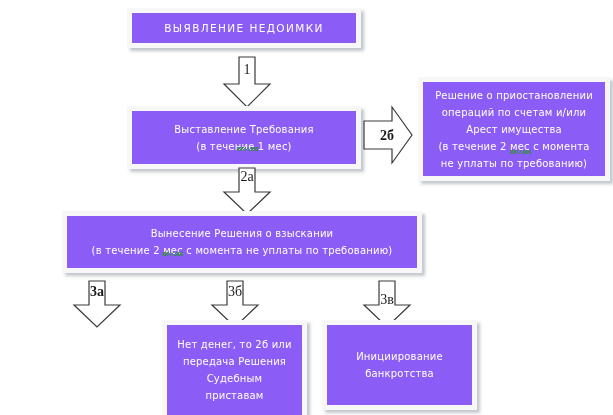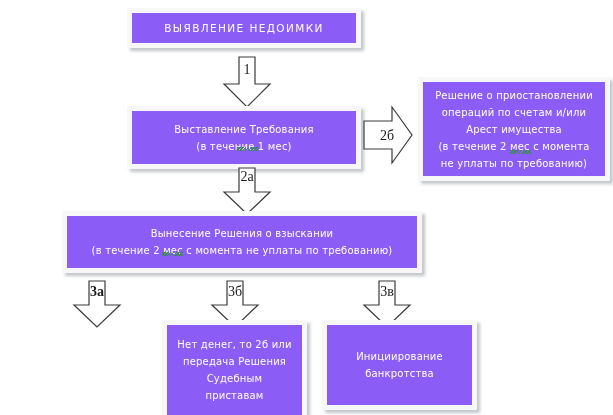--- a/index.html
+++ b/index.html
@@ -64,20 +64,21 @@
     font-size: 14px;
     font-family: "Liberation Serif", "DejaVu Serif", serif;
     line-height: 1;
     pointer-events: none;
   }
   .arrow.right .alabel {
     top: 50%;
     transform: translateY(-50%);
     left: 2px;
     right: 6px;
+    font-weight: bold;
   }
 
   
   .sq {
     position: absolute;
     height: 4px;
     background:
       repeating-linear-gradient(135deg,
         #2f8f3f 0px, #2f8f3f 1px,
         transparent 1px, transparent 2px);
@@ -154,21 +155,21 @@
     <svg width="54" height="48" viewBox="0 0 54 48">
       <polygon points="19,0 35,0 35,24 50,24 27,46 4,24 19,24" fill="#ffffff" stroke="#3a3a3a" stroke-width="1.2"></polygon>
     </svg>
     <span class="alabel" style="top:4px;">3б</span>
   </div>
 
   <div class="arrow" style="left:360px; top:281px; width:54px; height:48px;">
     <svg width="54" height="48" viewBox="0 0 54 48">
       <polygon points="19,0 35,0 35,24 50,24 27,46 4,24 19,24" fill="#ffffff" stroke="#3a3a3a" stroke-width="1.2"></polygon>
     </svg>
-    <span class="alabel" style="top:4px;text-align:center;">3в</span>
+    <span class="alabel" style="top:12px;text-align:center;">3в</span>
   </div>
 
 
   <div class="box" style="left:162px; top:320px; width:145px; height:100px;">
     <div class="fill">
       <span class="txt">Нет денег, то 2б или
 передача Решения
 Судебным
 приставам</span>
     </div>

